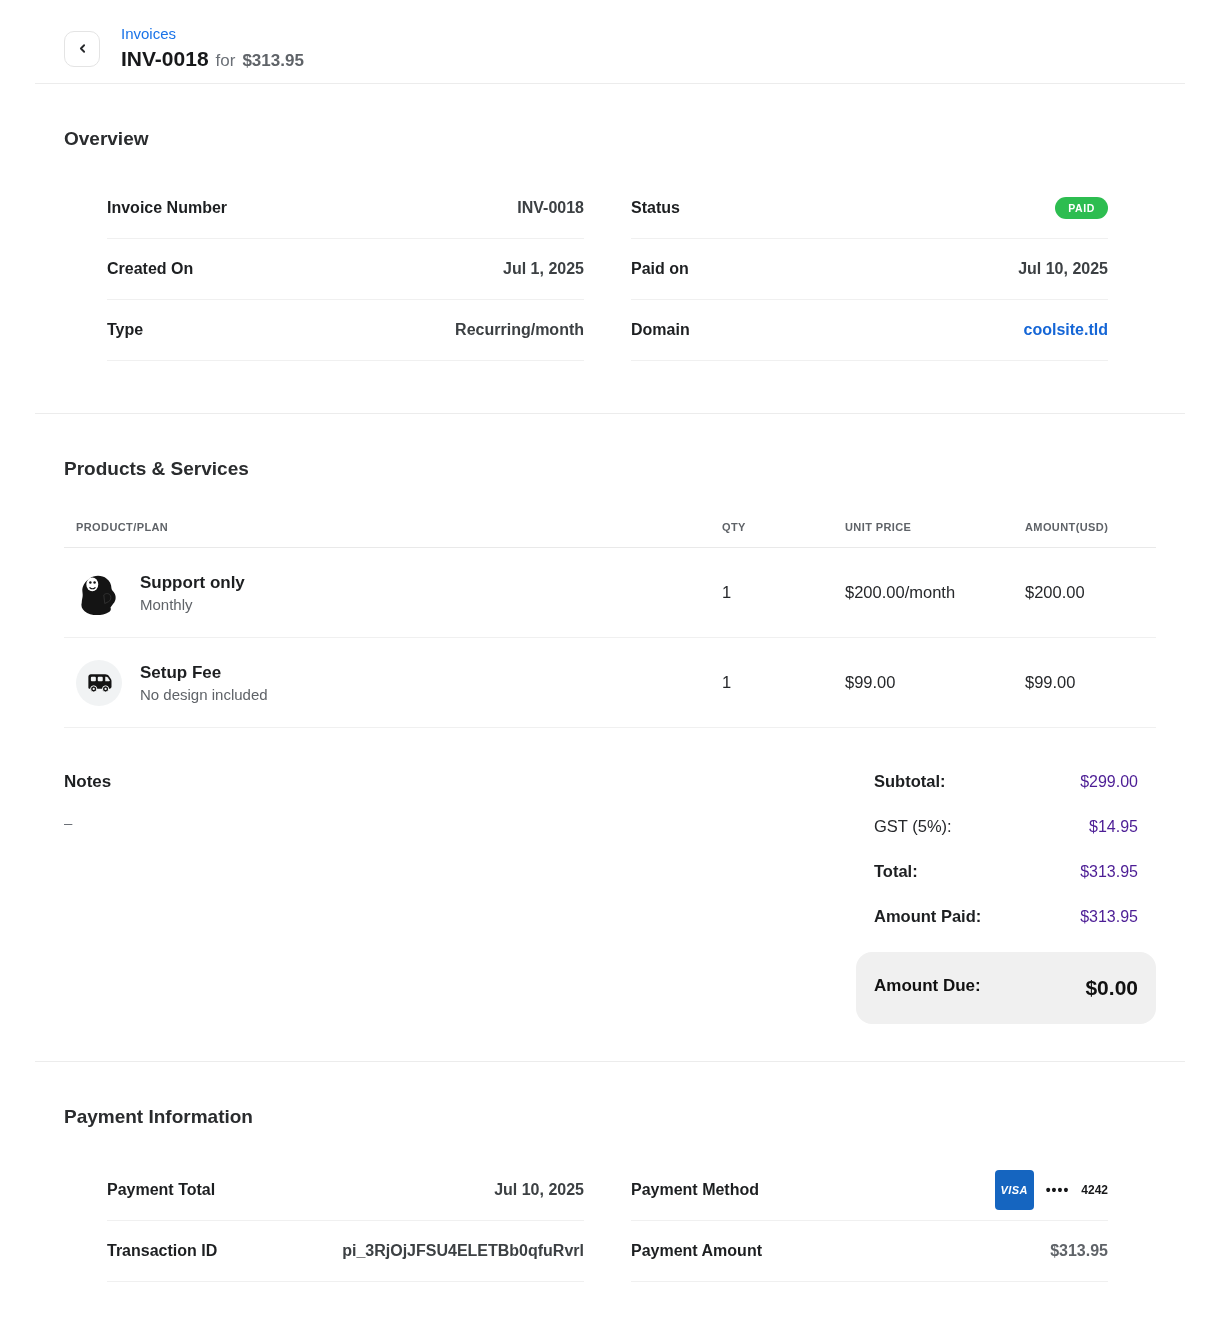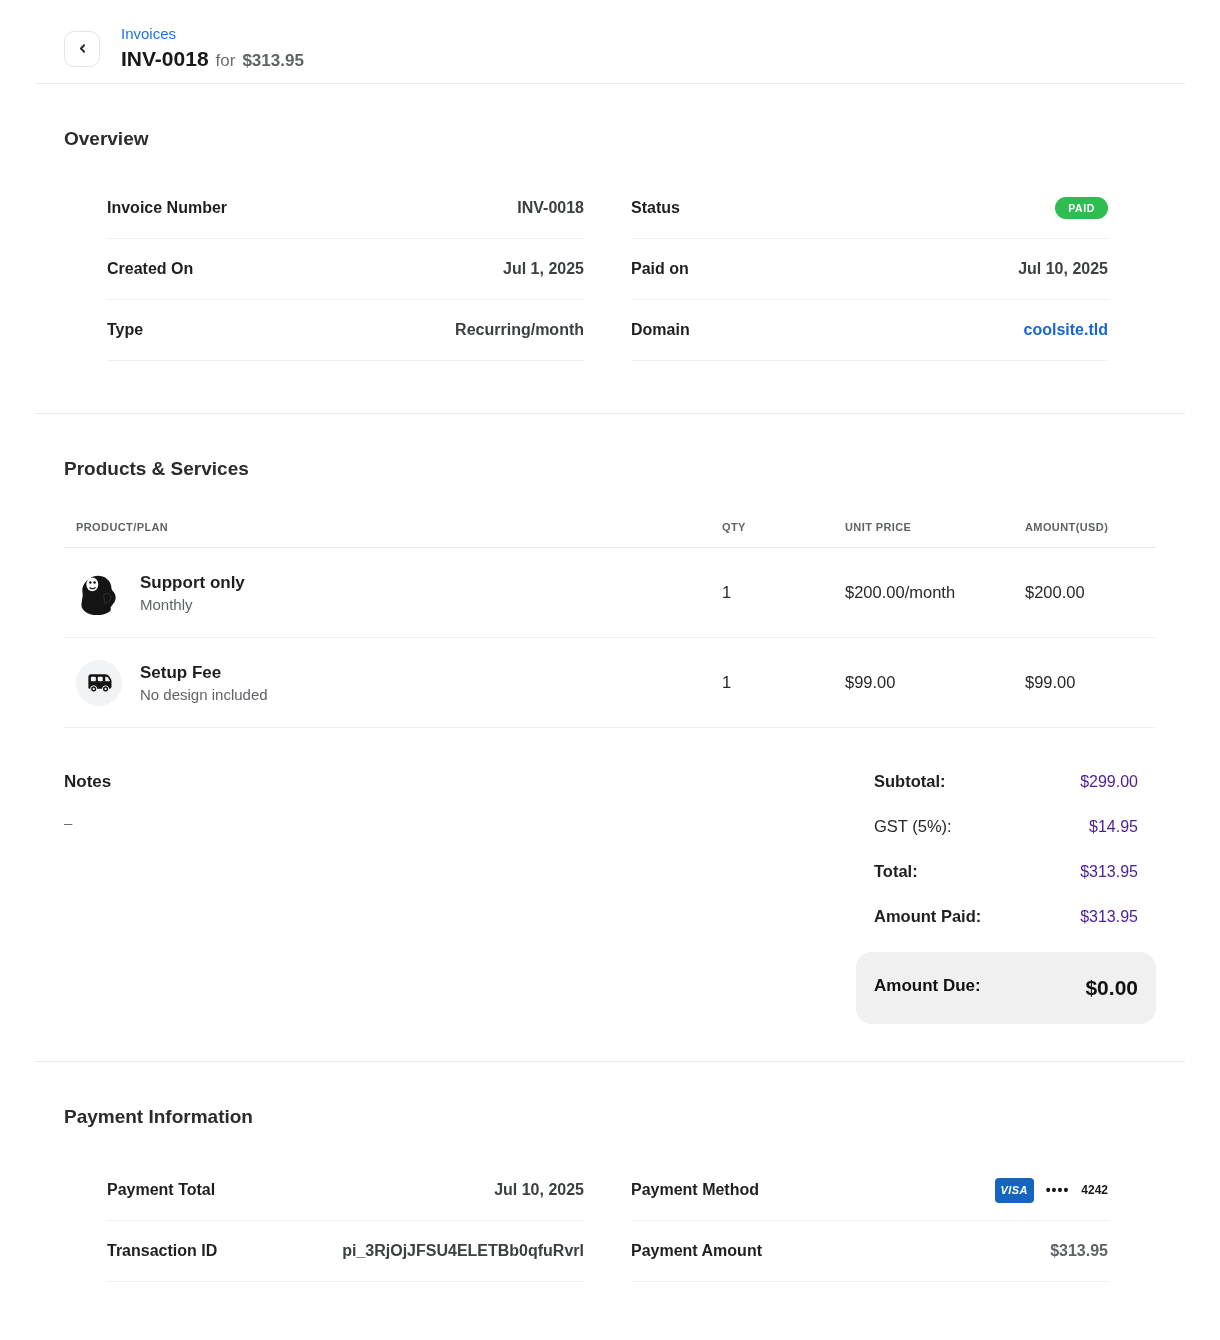--- a/index.html
+++ b/index.html
@@ -60,21 +60,21 @@
   .tot-label { font-size: 16.5px; font-weight: 700; color: #1d1f21; }
   .tot-label.normal { font-weight: 400; color: #26282b; }
   .tot-value { font-size: 16px; color: #4c1d95; }
   .due-box { background: #f0f0f0; border-radius: 16px; padding: 24px 18px; display: flex;
     justify-content: space-between; align-items: flex-start; margin-top: 14px; }
   .due-label { font-size: 17px; font-weight: 700; color: #111; }
   .due-value { font-size: 21px; font-weight: 700; color: #111; }
 
   
   .pay-method { display: flex; align-items: center; gap: 12px; }
-  .visa-chip { background: #1565c0; color: #fff; border-radius: 4px; width: 39px; height: 25px;
+  .visa-chip { background: #1565c0; color: #fff; border-radius: 4px; width: 39px; height: 40px;
     display: flex; align-items: center; justify-content: center; font-size: 11px; font-weight: 700;
     font-style: italic; letter-spacing: 0.4px; }
   .card-dots { font-size: 14px; font-weight: 700; color: #17181a; letter-spacing: 1px; }
   .card-last4 { font-size: 12px; font-weight: 700; color: #17181a; }
 
   
   .mt-44 { margin-top: 44px; } .mt-28 { margin-top: 28px; } .mt-52 { margin-top: 52px; }
   .mt-37 { margin-top: 37px; } .mt-32 { margin-top: 32px; }
 </style>
 </head>

